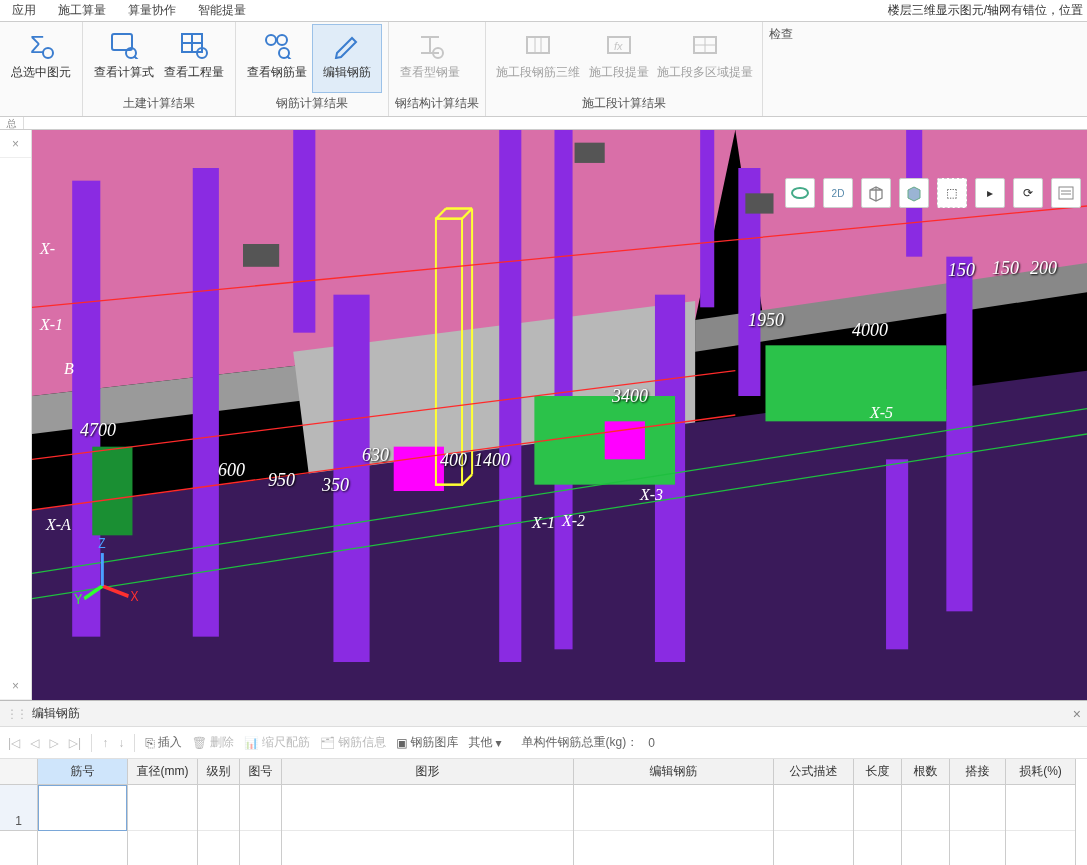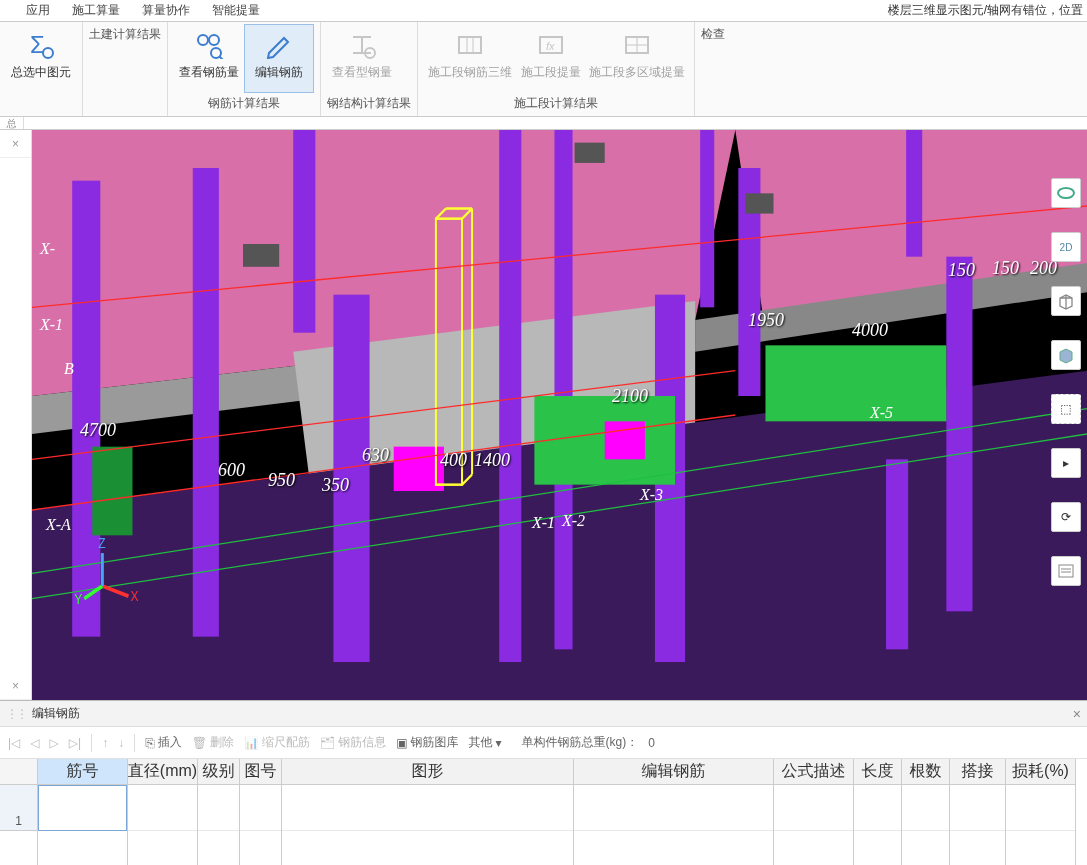--- a/index.html
+++ b/index.html
@@ -1,54 +1,54 @@
 <!DOCTYPE html>
 <html><head>
 <meta charset="utf-8">
 <style>
 *{box-sizing:border-box;margin:0;padding:0;}
 body{font-family:"Microsoft YaHei","SimSun",sans-serif;font-size:12px;color:#333;background:#fff;overflow:hidden;width:1087px;height:865px;position:relative;}
-.top-tabs{display:flex;height:22px;border-bottom:1px solid #ccc;align-items:center;padding-left:18px;gap:6px;}
+.top-tabs{display:flex;height:22px;border-bottom:1px solid #ccc;align-items:center;padding-left:4px;gap:6px;}
 .top-tab{padding:2px 8px;color:#444;cursor:pointer;}
 .status-msg{position:absolute;right:4px;top:2px;color:#333;font-size:12px;}
 .ribbon{display:flex;height:95px;border-bottom:1px solid #ccc;background:#fafafa;}
 .ribbon-group{display:flex;flex-direction:column;border-right:1px solid #ddd;padding:2px 6px 0 6px;}
 .ribbon-group .buttons{display:flex;flex:1;}
 .ribbon-group .group-label{text-align:center;font-size:12px;color:#555;padding:2px 0 4px;}
 .rbtn{display:flex;flex-direction:column;align-items:center;justify-content:flex-start;width:70px;padding-top:4px;cursor:pointer;border:1px solid transparent;}
 .rbtn.active{background:#e0ecf8;border:1px solid #9bc1e8;}
 .rbtn.disabled{opacity:.45;cursor:default;}
 .rbtn .ico{width:34px;height:32px;display:flex;align-items:center;justify-content:center;}
 .rbtn .lbl{font-size:12px;color:#333;text-align:center;height:22px;line-height:22px;}
 svg{display:block;}
 .workspace{display:flex;height:570px;}
 .left-gutter{width:32px;border-right:1px solid #ddd;display:flex;flex-direction:column;}
 .left-gutter .mini{height:28px;border-bottom:1px solid #eee;display:flex;align-items:center;justify-content:center;color:#999;cursor:pointer;}
 .view3d{flex:1;position:relative;background:#000;overflow:hidden;}
 .annotation{position:absolute;color:#fff;font-size:18px;font-style:italic;font-family:"Times New Roman",serif;text-shadow:1px 1px 2px #000;}
 .axis-label{position:absolute;color:#fff;font-size:16px;font-style:italic;font-family:"Times New Roman",serif;}
-.view-toolbar{position:absolute;right:6px;top:48px;display:flex;flex-direction:column;gap:24px;}
+.view-toolbar{position:absolute;right:6px;top:48px;display:flex;flex-direction:row;gap:8px;}
 .vtool{width:30px;height:30px;background:#fff;border:1px solid #ccc;border-radius:2px;display:flex;align-items:center;justify-content:center;cursor:pointer;}
 .bottom-panel{border-top:1px solid #bbb;height:280px;display:flex;flex-direction:column;}
 .panel-header{display:flex;align-items:center;height:26px;background:#f3f3f3;border-bottom:1px solid #ddd;padding:0 6px;}
 .panel-header .grip{color:#bbb;margin-right:6px;letter-spacing:-2px;}
 .panel-header .title{flex:1;color:#333;}
 .panel-header .close{cursor:pointer;color:#888;font-size:14px;}
 .panel-toolbar{display:flex;align-items:center;height:32px;border-bottom:1px solid #e0e0e0;padding:0 8px;gap:10px;color:#666;}
 .panel-toolbar .tbtn{display:flex;align-items:center;gap:3px;cursor:pointer;}
 .panel-toolbar .tbtn.disabled{opacity:.45;cursor:default;}
 .panel-toolbar .sep{width:1px;height:18px;background:#ddd;}
 .panel-toolbar .spacer{flex:0 0 auto;}
 .data-table{display:flex;flex:1;overflow:auto;}
 .row-head{width:38px;border-right:1px solid #ccc;}
 .row-head .rh{height:26px;border-bottom:1px solid #ccc;background:#f5f5f5;}
 .row-head .rn{height:46px;border-bottom:1px solid #ccc;background:#eef3fa;display:flex;align-items:flex-end;justify-content:center;padding-bottom:2px;color:#555;}
 .cols{display:flex;}
 .col{border-right:1px solid #ccc;}
-.col .hd{height:26px;background:#f2f2f2;border-bottom:1px solid #ccc;display:flex;align-items:center;justify-content:center;font-size:16px;padding:8px 4px;white-space:nowrap;}
+.col .hd{height:26px;background:#f2f2f2;border-bottom:1px solid #ccc;display:flex;align-items:center;justify-content:center;font-size:12px;padding:8px 4px;white-space:nowrap;}
 .col .hd.sel{background:#cfe5fb;}
 .col .cell{height:46px;border-bottom:1px solid #e8e8e8;}
 .col .cell.sel{background:#fff;border:1px solid #7aa7d8;}
 .w-jh{width:90px;}.w-dia{width:70px;}.w-lv{width:42px;}.w-th{width:42px;}.w-tx{width:292px;}.w-gs{width:200px;}.w-ms{width:80px;}.w-cd{width:48px;}.w-gn{width:48px;}.w-dj{width:56px;}.w-sh{width:70px;}
 </style>
 </head>
 <body>
 
 <div class="top-tabs">
   <span class="top-tab">应用</span>
@@ -69,20 +69,43 @@
               <circle cx="22" cy="22" r="5" fill="none" stroke="#3b7dcf" stroke-width="2"></circle>
             </svg>
           </div>
         <div class="lbl">总选中图元</div>
       </div>
     </div>
     <div class="group-label"></div>
   </div>
 
   <div class="ribbon-group">
+    <div class="buttons">
+      <div class="rbtn">
+        <div class="ico">
+            <svg width="30" height="28">
+              <rect x="3" y="3" width="20" height="16" rx="2" fill="none" stroke="#3b7dcf" stroke-width="2"></rect>
+              <circle cx="22" cy="22" r="5" fill="none" stroke="#3b7dcf" stroke-width="2"></circle>
+              <line x1="25" y1="25" x2="29" y2="29" stroke="#3b7dcf" stroke-width="2"></line>
+            </svg>
+          </div>
+        <div class="lbl">查看计算式</div>
+      </div>
+      <div class="rbtn">
+        <div class="ico">
+            <svg width="30" height="28">
+              <rect x="3" y="3" width="20" height="18" fill="none" stroke="#3b7dcf" stroke-width="2"></rect>
+              <line x1="3" y1="12" x2="23" y2="12" stroke="#3b7dcf" stroke-width="2"></line>
+              <line x1="13" y1="3" x2="13" y2="21" stroke="#3b7dcf" stroke-width="2"></line>
+              <circle cx="23" cy="22" r="5" fill="none" stroke="#3b7dcf" stroke-width="2"></circle>
+            </svg>
+          </div>
+        <div class="lbl">查看工程量</div>
+      </div>
+    </div>
     <div class="group-label">土建计算结果</div>
   </div>
 
   <div class="ribbon-group">
     <div class="buttons">
       <div class="rbtn">
         <div class="ico">
             <svg width="30" height="28">
               <circle cx="9" cy="9" r="5" fill="none" stroke="#3b7dcf" stroke-width="2"></circle>
               <circle cx="20" cy="9" r="5" fill="none" stroke="#3b7dcf" stroke-width="2"></circle>
@@ -237,21 +260,21 @@
     </svg>
 
     <div id="annots">
         <div class="annotation" style="left: 48px; top: 290px;">4700</div>
         <div class="annotation" style="left: 186px; top: 330px;">600</div>
         <div class="annotation" style="left: 236px; top: 340px;">950</div>
         <div class="annotation" style="left: 290px; top: 345px;">350</div>
         <div class="annotation" style="left: 330px; top: 315px;">630</div>
         <div class="annotation" style="left: 408px; top: 320px;">400</div>
         <div class="annotation" style="left: 442px; top: 320px;">1400</div>
-        <div class="annotation" style="left: 580px; top: 256px;">2100</div>
+        <div class="annotation" style="left: 580px; top: 256px;">3400</div>
         <div class="annotation" style="left: 716px; top: 180px;">1950</div>
         <div class="annotation" style="left: 820px; top: 190px;">4000</div>
         <div class="annotation" style="left: 916px; top: 130px;">150</div>
         <div class="annotation" style="left: 960px; top: 128px;">150</div>
         <div class="annotation" style="left: 998px; top: 128px;">200</div>
       </div>
 
     <div id="axlbls">
         <div class="axis-label" style="left: 8px; top: 110px;">X-</div>
         <div class="axis-label" style="left: 8px; top: 186px;">X-1</div>

